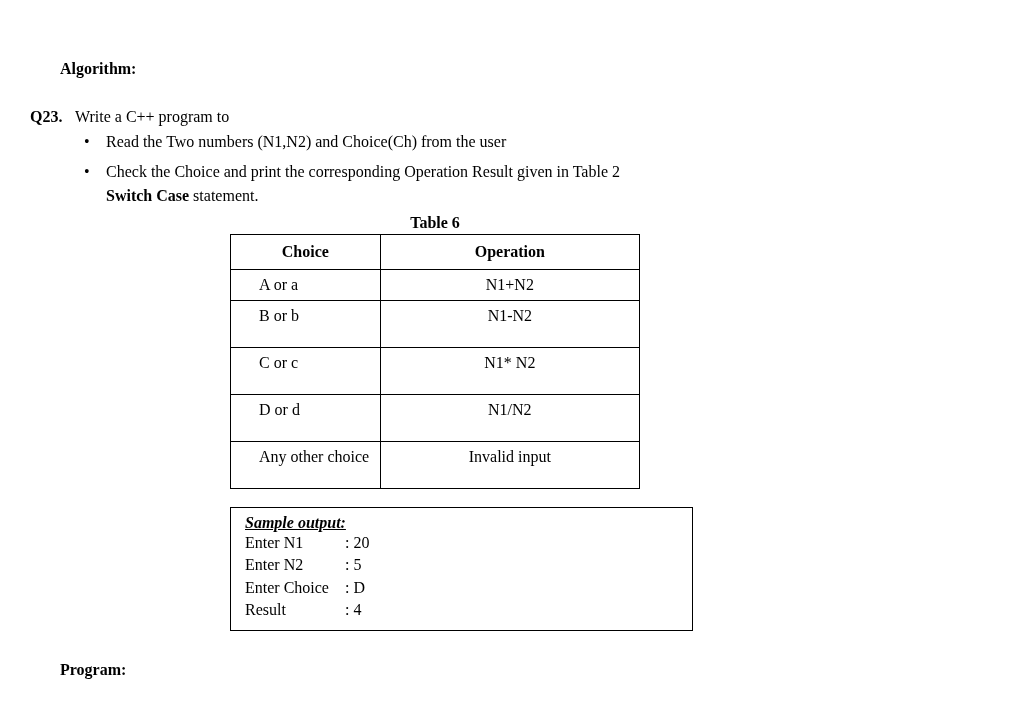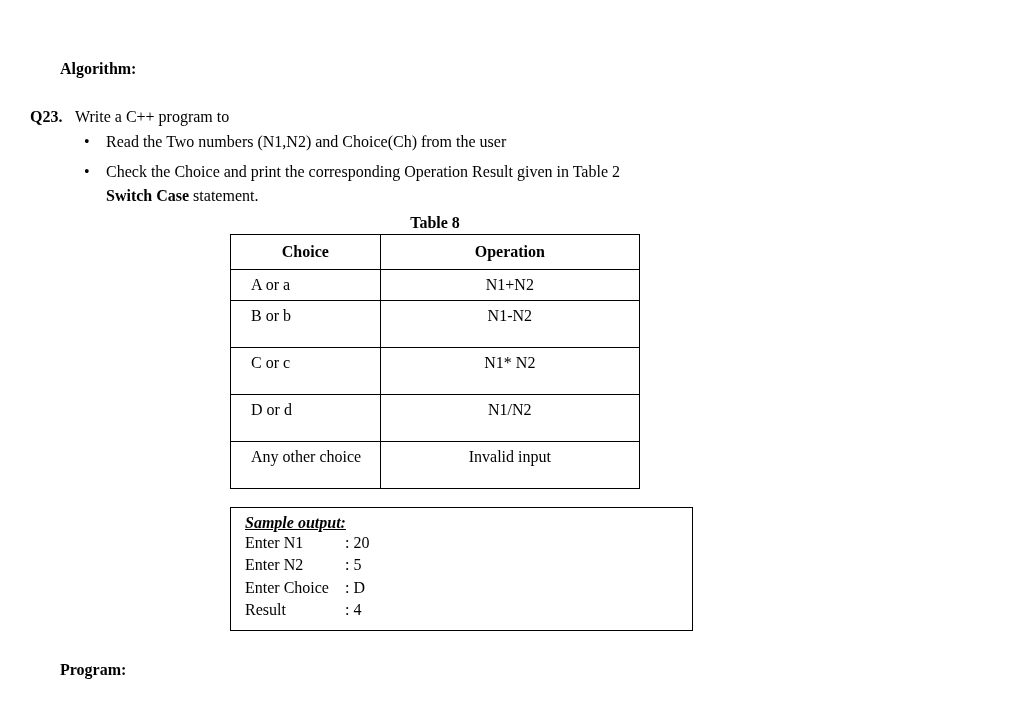--- a/index.html
+++ b/index.html
@@ -81,21 +81,21 @@
       width: 150px;
       text-align: center;
     }
     .op-table .col-op {
       width: 260px;
       text-align: center;
       border-radius: 11px;
     }
     .op-table td.col-choice {
       text-align: left;
-      padding-left: 20px;
+      padding-left: 28px;
     }
     .op-table .tall td {
       padding-bottom: 22px;
     }
     .op-table .center-cell {
       text-align: center;
     }
     .sample-box {
       border: 1px solid #000;
       margin-left: 200px;
@@ -134,21 +134,21 @@
 </div>
 
 <ul class="bullet-list">
   <li>Read the Two numbers (N1,N2) and Choice(Ch) from the user</li>
   <li>
     <span>Check the Choice and print the corresponding Operation Result given in Table 2</span><br>
     <span class="bold">Switch Case</span><span> statement.</span>
   </li>
 </ul>
 
-<div class="table-caption">Table 8</div>
+<div class="table-caption">Table 6</div>
 
 <table class="op-table">
   <tbody>
       <tr>
     <th class="col-choice">Choice</th>
     <th class="col-op">Operation</th>
   </tr>
   <tr>
     <td class="col-choice">A or a</td>
     <td class="col-op">N1+N2</td>

